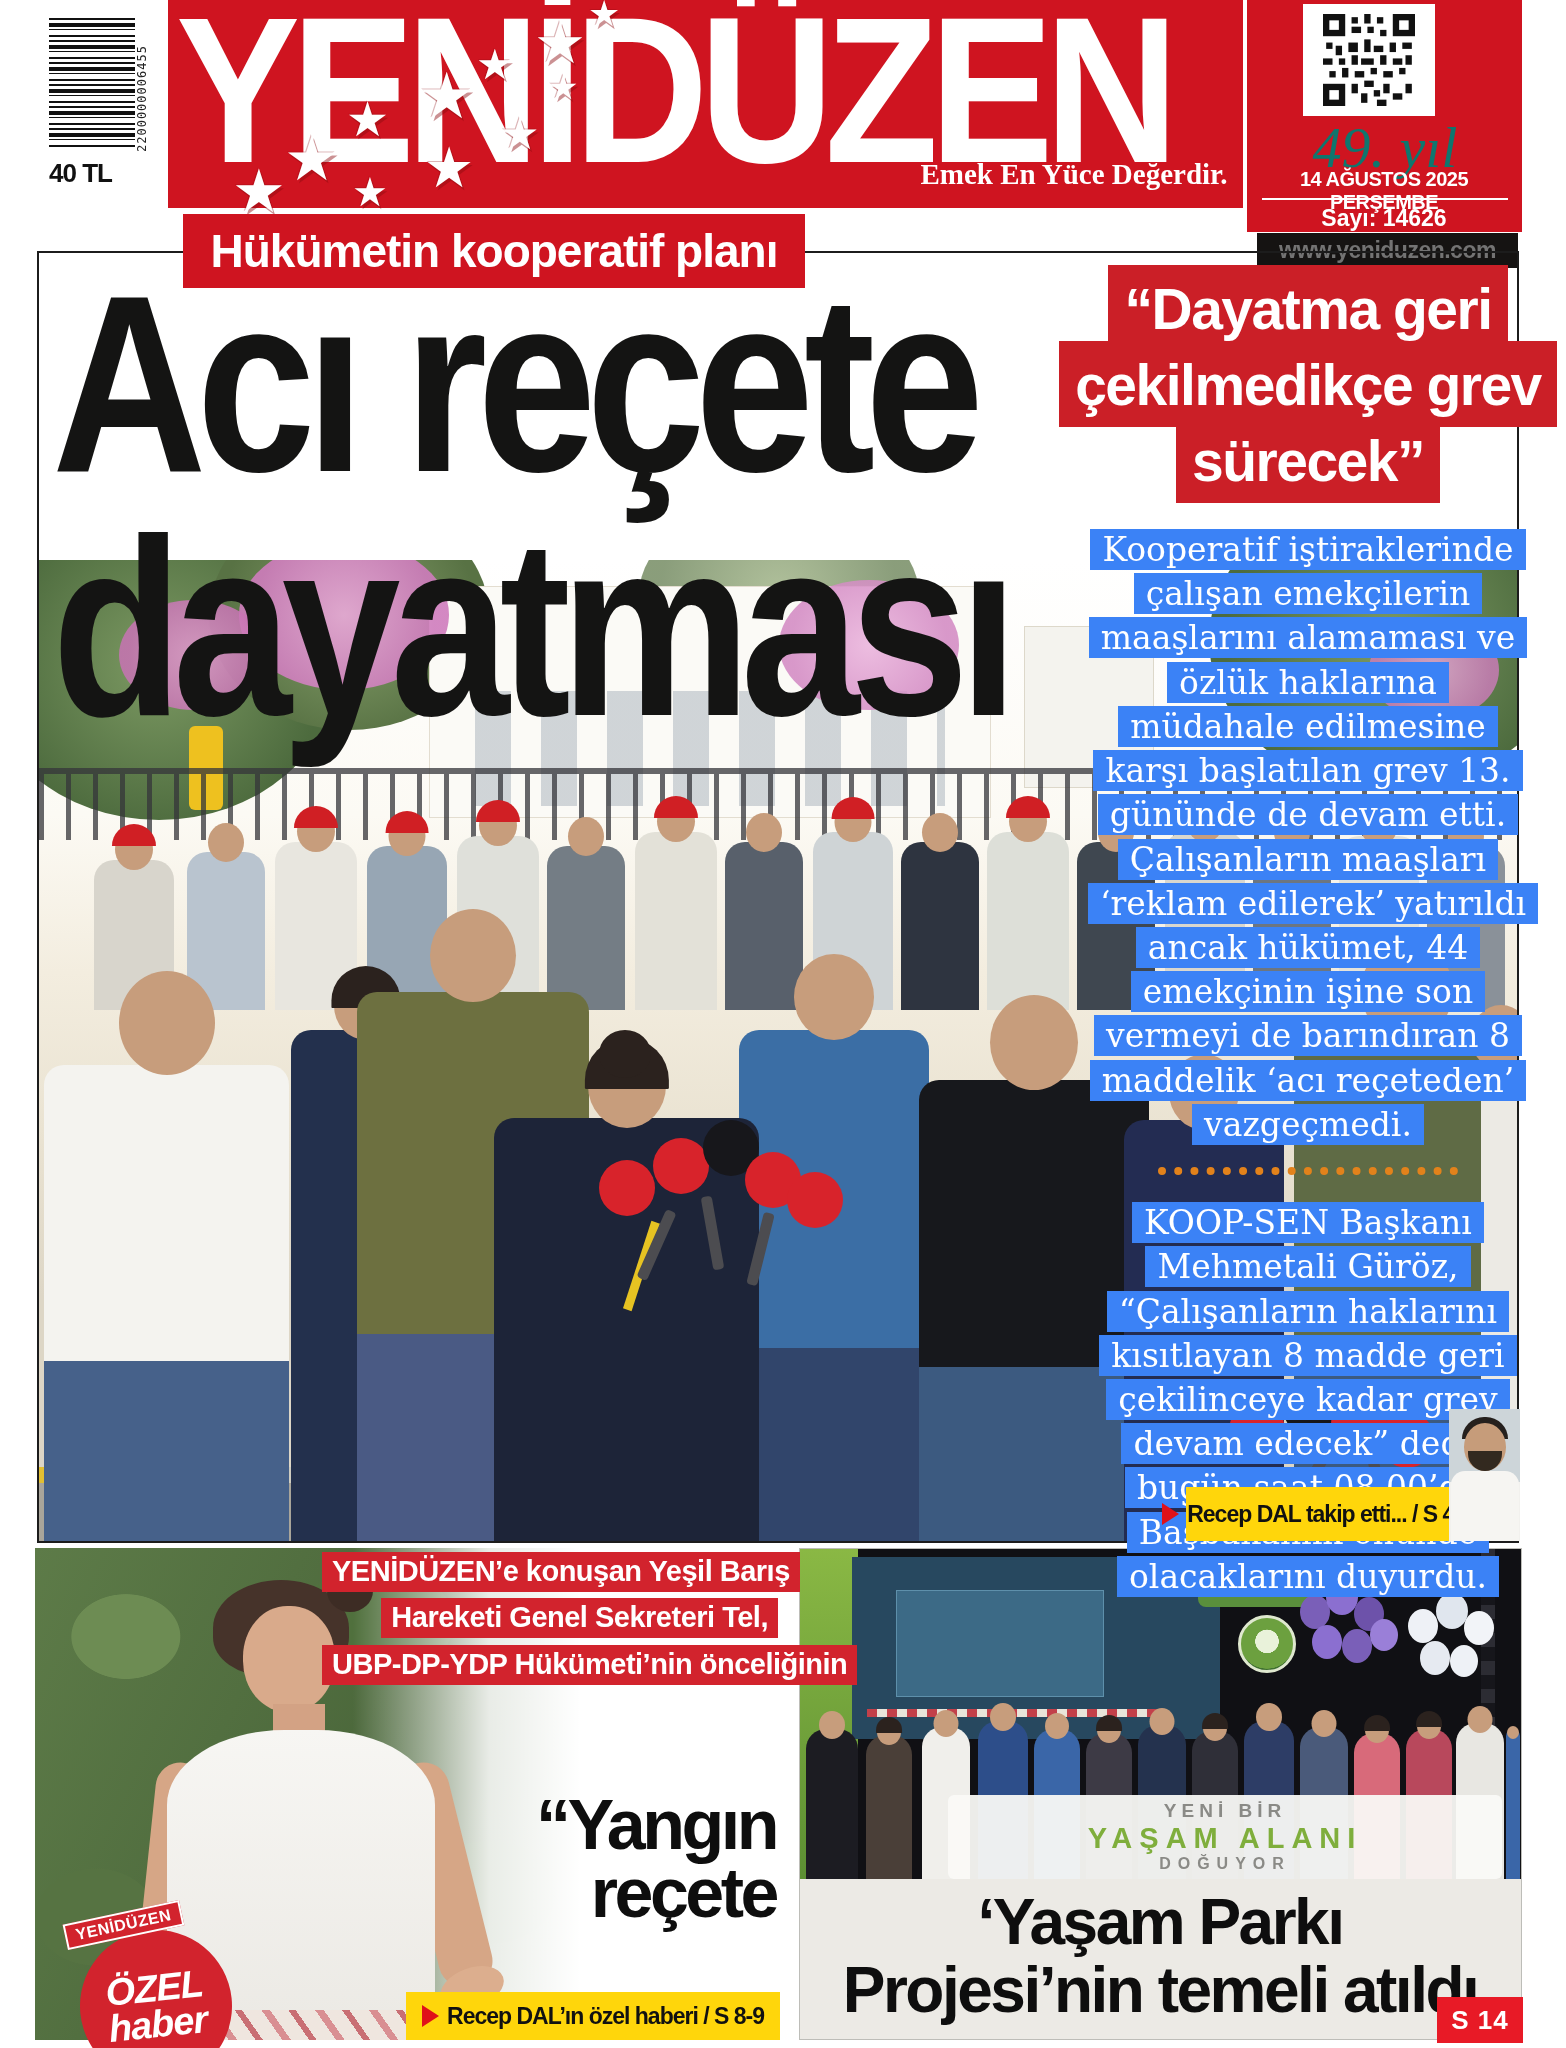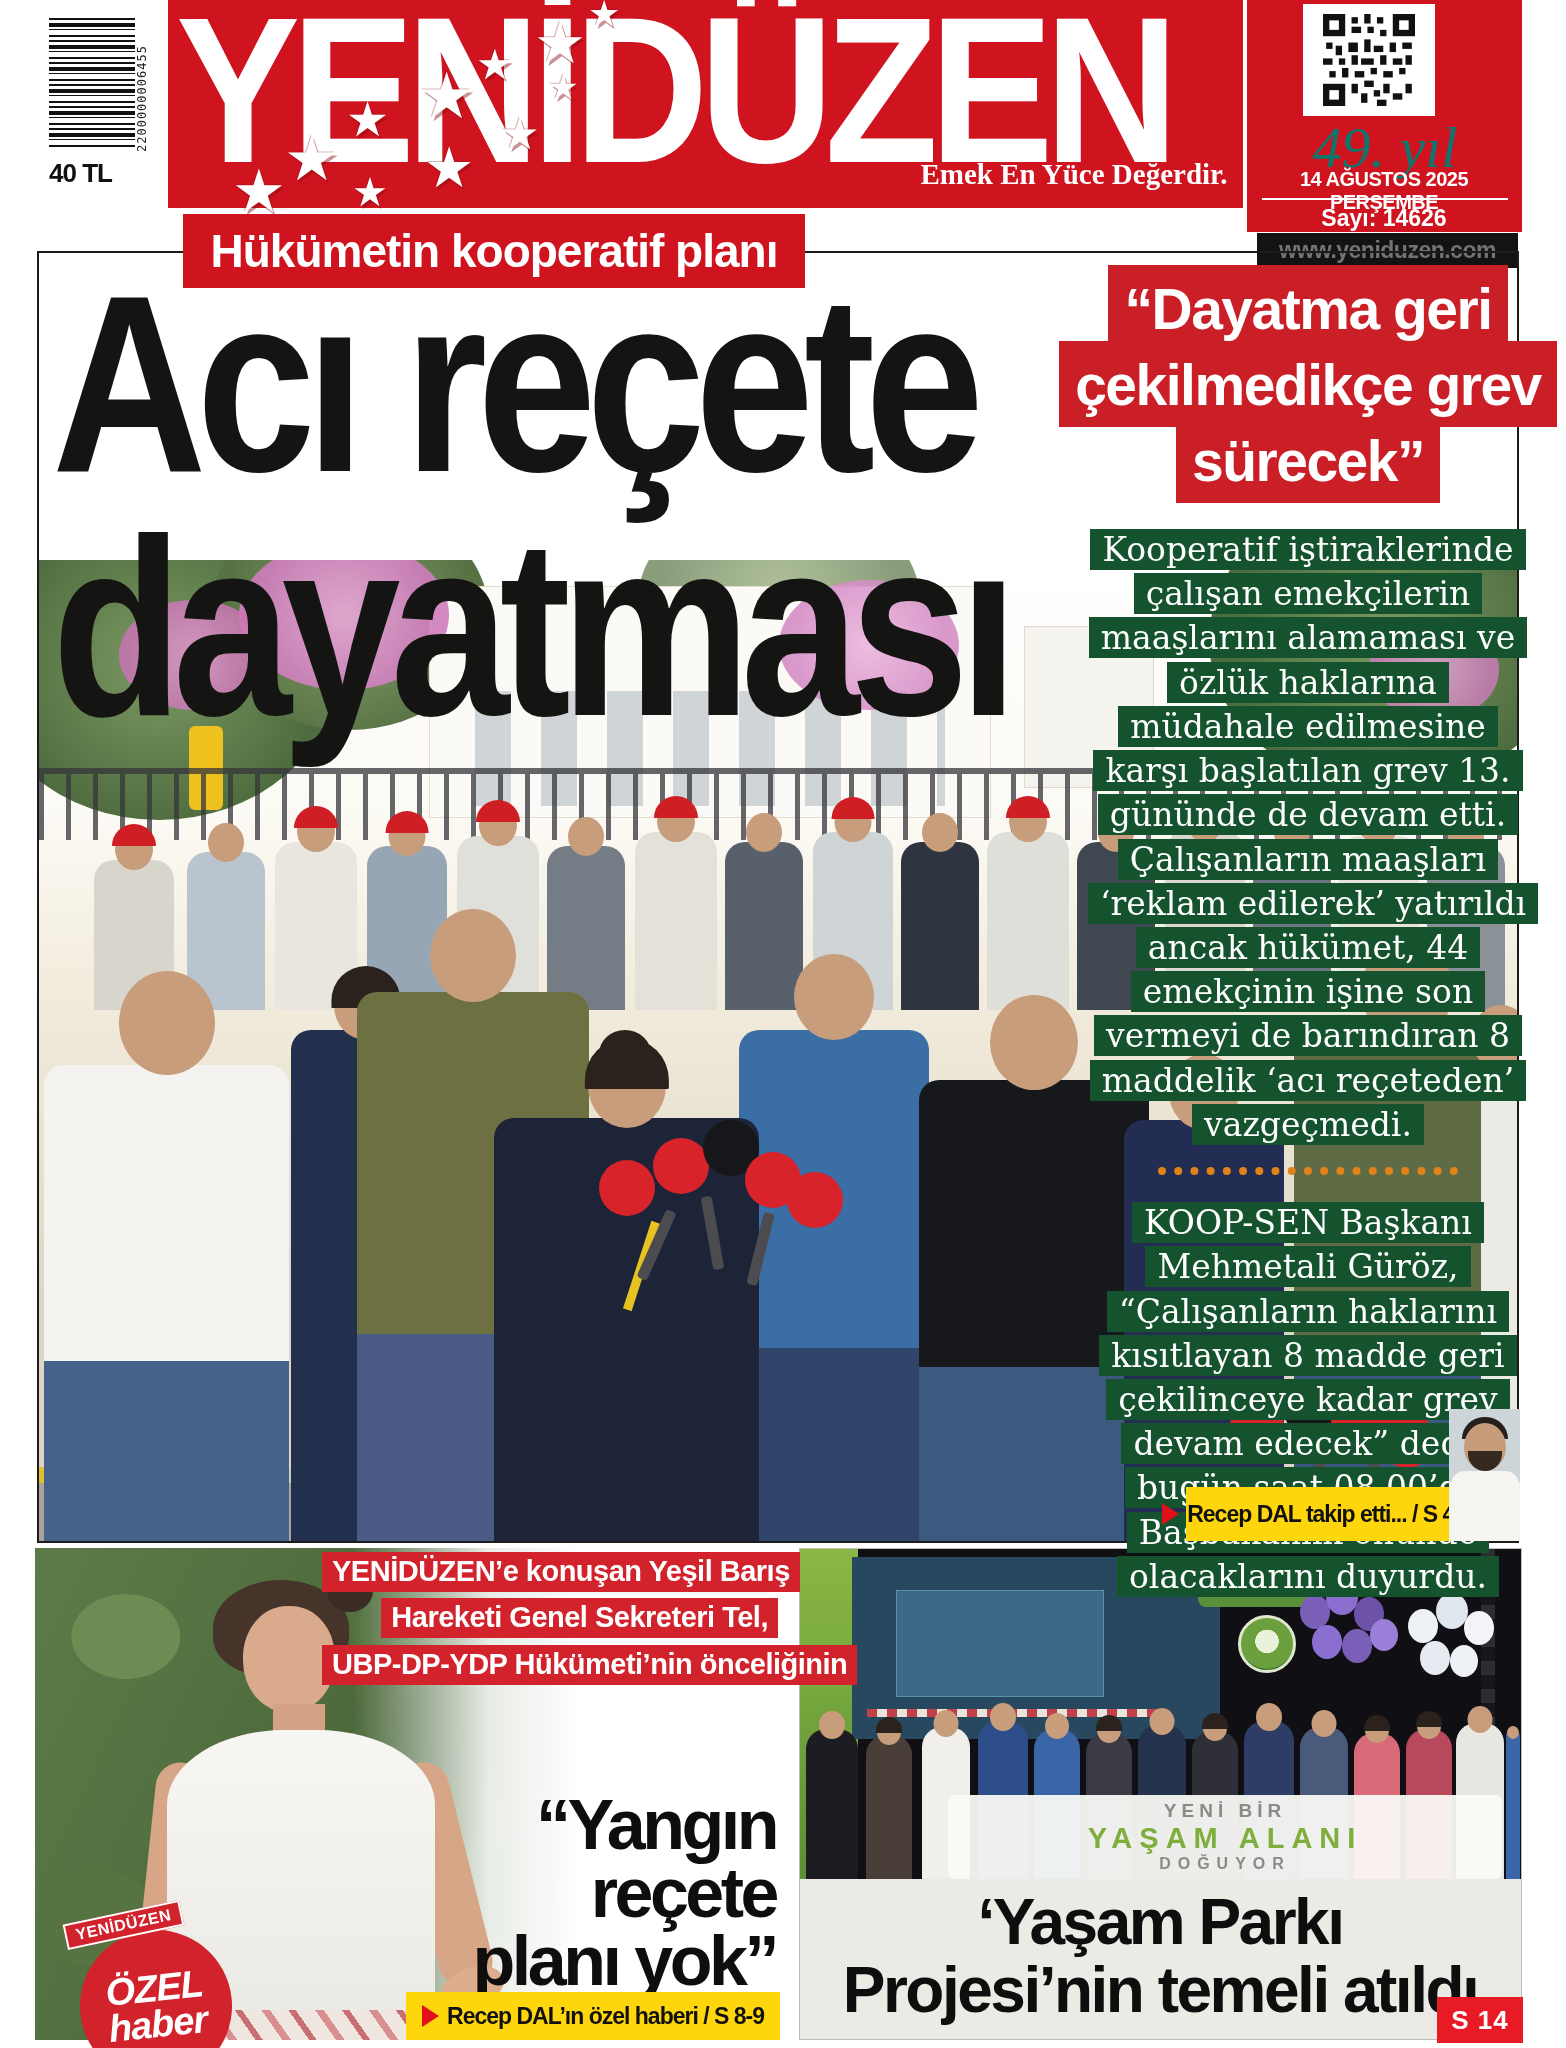--- a/index.html
+++ b/index.html
@@ -70,21 +70,21 @@
   .mic.black{background:#17171b;}
   .stick{position:absolute;width:11px;height:74px;background:#4c4c50;border-radius:4px;z-index:5;}
   .lanyard{position:absolute;width:9px;height:92px;background:#e7c322;transform:rotate(18deg);z-index:5;}
 
   
   .rcol{left:1088px;top:276px;width:440px;z-index:6;display:flex;flex-direction:column;align-items:center;}
   .qline{display:block;text-align:center;margin-bottom:10px;}
   .qline span{background:#cb1f27;color:#fff;font-weight:800;font-size:57px;letter-spacing:-1.5px;
     padding:12px 16px 10px;box-decoration-break:clone;-webkit-box-decoration-break:clone;white-space:nowrap;}
   .invpara{margin:24px 0 0;text-align:center;font-family:"DejaVu Serif",serif;font-size:33px;line-height:1.34;}
-  .invpara span{background:#14532d;color:#fff;padding:1px 12px;
+  .invpara span{background:#3b82f6;color:#fff;padding:1px 12px;
     box-decoration-break:clone;-webkit-box-decoration-break:clone;}
   .dots{width:300px;border-top:8px dotted #e2821b;margin:20px 0 2px;}
 
   .cap-main{left:1186px;top:1487px;width:263px;height:54px;background:#ffd60b;z-index:7;
     display:flex;align-items:center;justify-content:center;gap:8px;}
   .tri{width:0;height:0;border-top:11px solid transparent;border-bottom:11px solid transparent;border-left:17px solid #e01119;}
   .cap-text{font-weight:800;font-size:23px;letter-spacing:-1px;color:#111;white-space:nowrap;}
   .inset{left:1449px;top:1409px;width:71px;height:132px;background:linear-gradient(180deg,#cdd5d9 0 55%,#f2f1ee 55%);overflow:hidden;z-index:7;}
   .inset .head{position:absolute;left:15px;top:14px;width:42px;height:48px;border-radius:50%;background:#c69c7a;}
   .inset .hairc{position:absolute;left:13px;top:8px;width:46px;height:22px;border-radius:999px 999px 0 0;background:#25201d;}
@@ -337,21 +337,20 @@
 
   <div class="abs lkicker">
     <div class="line"><span>YENİDÜZEN’e konuşan Yeşil Barış</span></div>
     <div class="line"><span>Hareketi Genel Sekreteri Tel,</span></div>
     <div class="line"><span>UBP-DP-YDP Hükümeti’nin önceliğinin</span></div>
   </div>
 
   <div class="abs lheadline">
     <div>“Yangın</div>
     <div>reçete</div>
-    <div>planı yok”</div>
   </div>
 
   <div class="abs badge">
     <div>ÖZEL</div>
     <div>haber</div>
   </div>
   <div class="abs badge-tag">YENİDÜZEN</div>
 
   <div class="abs cap-left">
     <span class="tri"></span>

